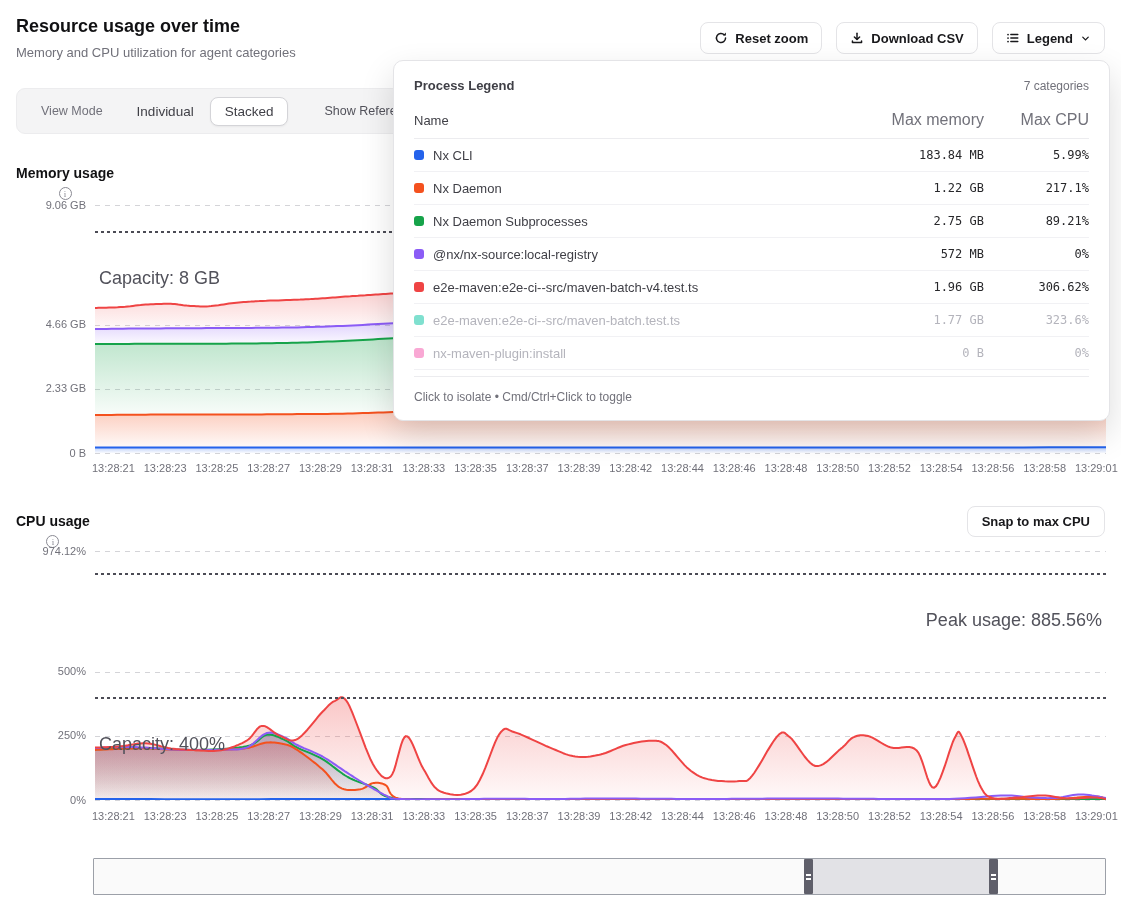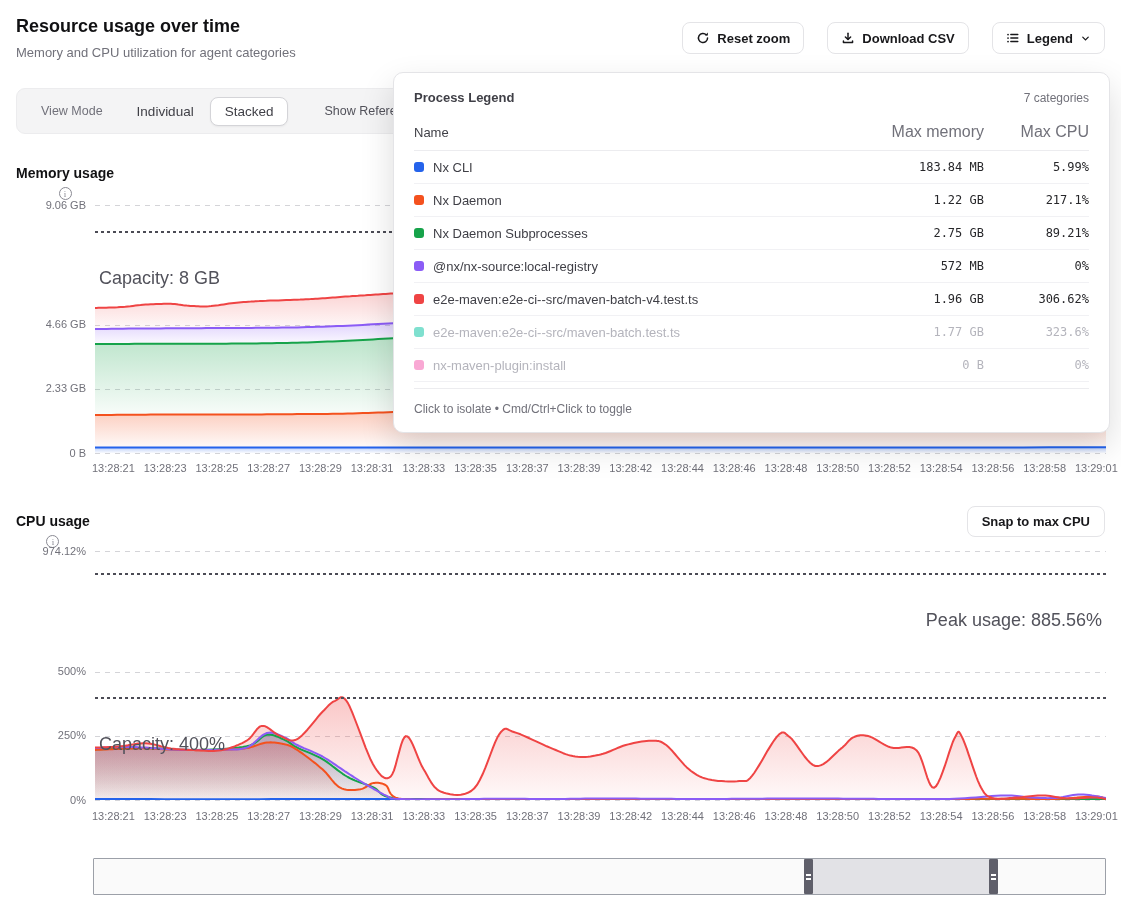--- a/index.html
+++ b/index.html
@@ -3,21 +3,21 @@
 <meta charset="utf-8">
 <style>
   * { margin:0; padding:0; box-sizing:border-box; }
   html,body { background:#fff; }
   body { font-family:"Liberation Sans", sans-serif; color:#18181b; }
   .page { position:relative; width:1121px; height:916px; background:#fff; overflow:hidden; }
 
   
   .page-title { position:absolute; left:16px; top:16px; font-size:18px; font-weight:700; color:#111113; }
   .page-subtitle { position:absolute; left:16px; top:45px; font-size:13px; color:#71717a; }
-  .header-actions { position:absolute; top:22px; right:16px; display:flex; gap:23px; }
+  .header-actions { position:absolute; top:22px; right:16px; display:flex; gap:14px; }
   .btn { display:flex; align-items:center; gap:7px; height:32px; padding:0 13px; background:#fff;
          border:1px solid #e4e4e7; border-radius:8px; font-size:13px; font-weight:700; color:#18181b; cursor:pointer; }
   .btn svg { display:block; }
 
   
   .view-toolbar { position:absolute; left:16px; top:88px; width:1089px; height:46px; background:#f4f4f5;
                   border:1px solid #ececee; border-radius:9px; display:flex; align-items:center; }
   .vt-label { margin-left:24px; font-size:12.5px; color:#71717a; }
   .vt-option { margin-left:34px; font-size:13.5px; color:#3f3f46; cursor:pointer; }
   .vt-option.selected { margin-left:16px; background:#fff; border:1px solid #d4d4d8; border-radius:8px;
@@ -34,21 +34,21 @@
   .gridline { position:absolute; left:95px; width:1011px; height:1px;
               background-image:repeating-linear-gradient(90deg,#d4d4d8 0 5px,transparent 5px 10px); }
   .refline { position:absolute; left:95px; width:1011px; height:2px;
              background-image:repeating-linear-gradient(90deg,#4b4b55 0 3px,transparent 3px 6px); }
   .ref-label { position:absolute; font-size:18px; color:#52525b;margin-top:32px; }
   .xlabels { position:absolute; left:92px; width:1026px; display:flex; justify-content:space-between; }
   .xlabels span { font-size:11px; color:#71717a; white-space:nowrap; }
   svg.chart { position:absolute; left:95px; }
 
   
-  .legend-panel { position:absolute; left:393px; top:72px; width:717px; height:361px; background:#fff;
+  .legend-panel { position:absolute; left:393px; top:60px; width:717px; height:361px; background:#fff;
                   border:1px solid #e4e4e7; border-radius:10px; box-shadow:0 14px 34px rgba(0,0,0,.14);
                   z-index:20; padding:0 20px; }
   .lp-titlerow { display:flex; justify-content:space-between; align-items:center; padding:17px 0 12px 0; }
   .lp-title { font-size:13px; font-weight:700; color:#3f3f46; }
   .lp-count { font-size:12px; color:#71717a; }
   .lp-header { display:flex; align-items:center; padding:6px 0 9px 0; border-bottom:1px solid #ececef;
                font-size:12px; color:#71717a; }
   .lp-row { display:flex; align-items:center; height:33px; border-bottom:1px solid #f1f1f4; cursor:pointer; }
   .lp-row:nth-last-of-type(1) { border-bottom:none; }
   .col-name { flex:1; display:flex; align-items:center; gap:9px; font-size:13px; color:#3f3f46; overflow:hidden; white-space:nowrap; }

